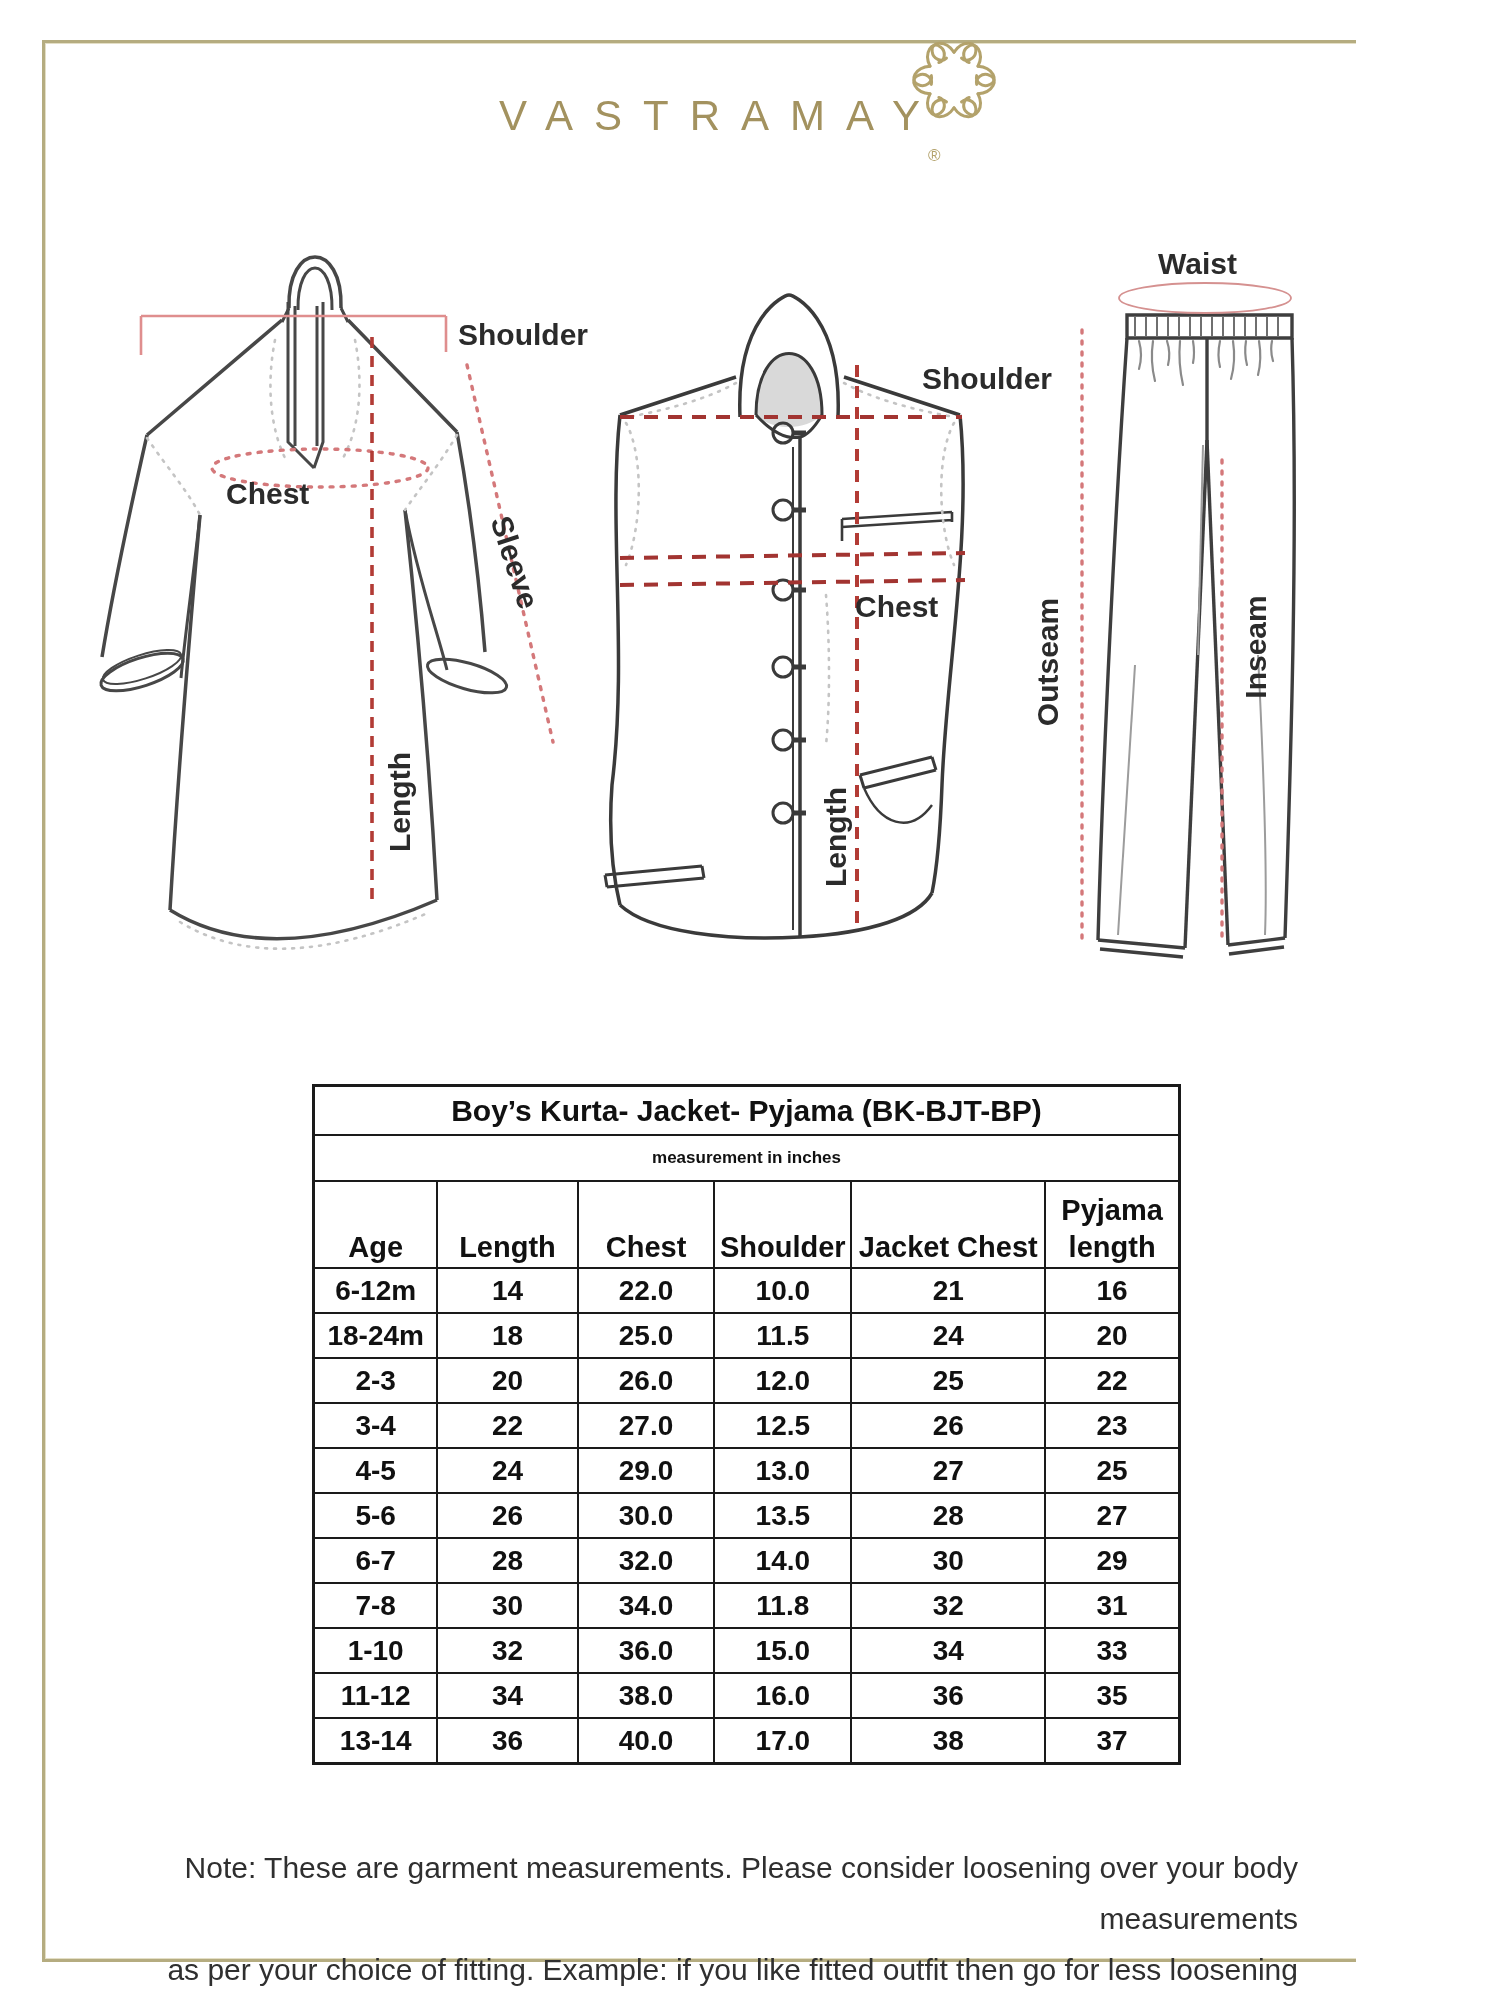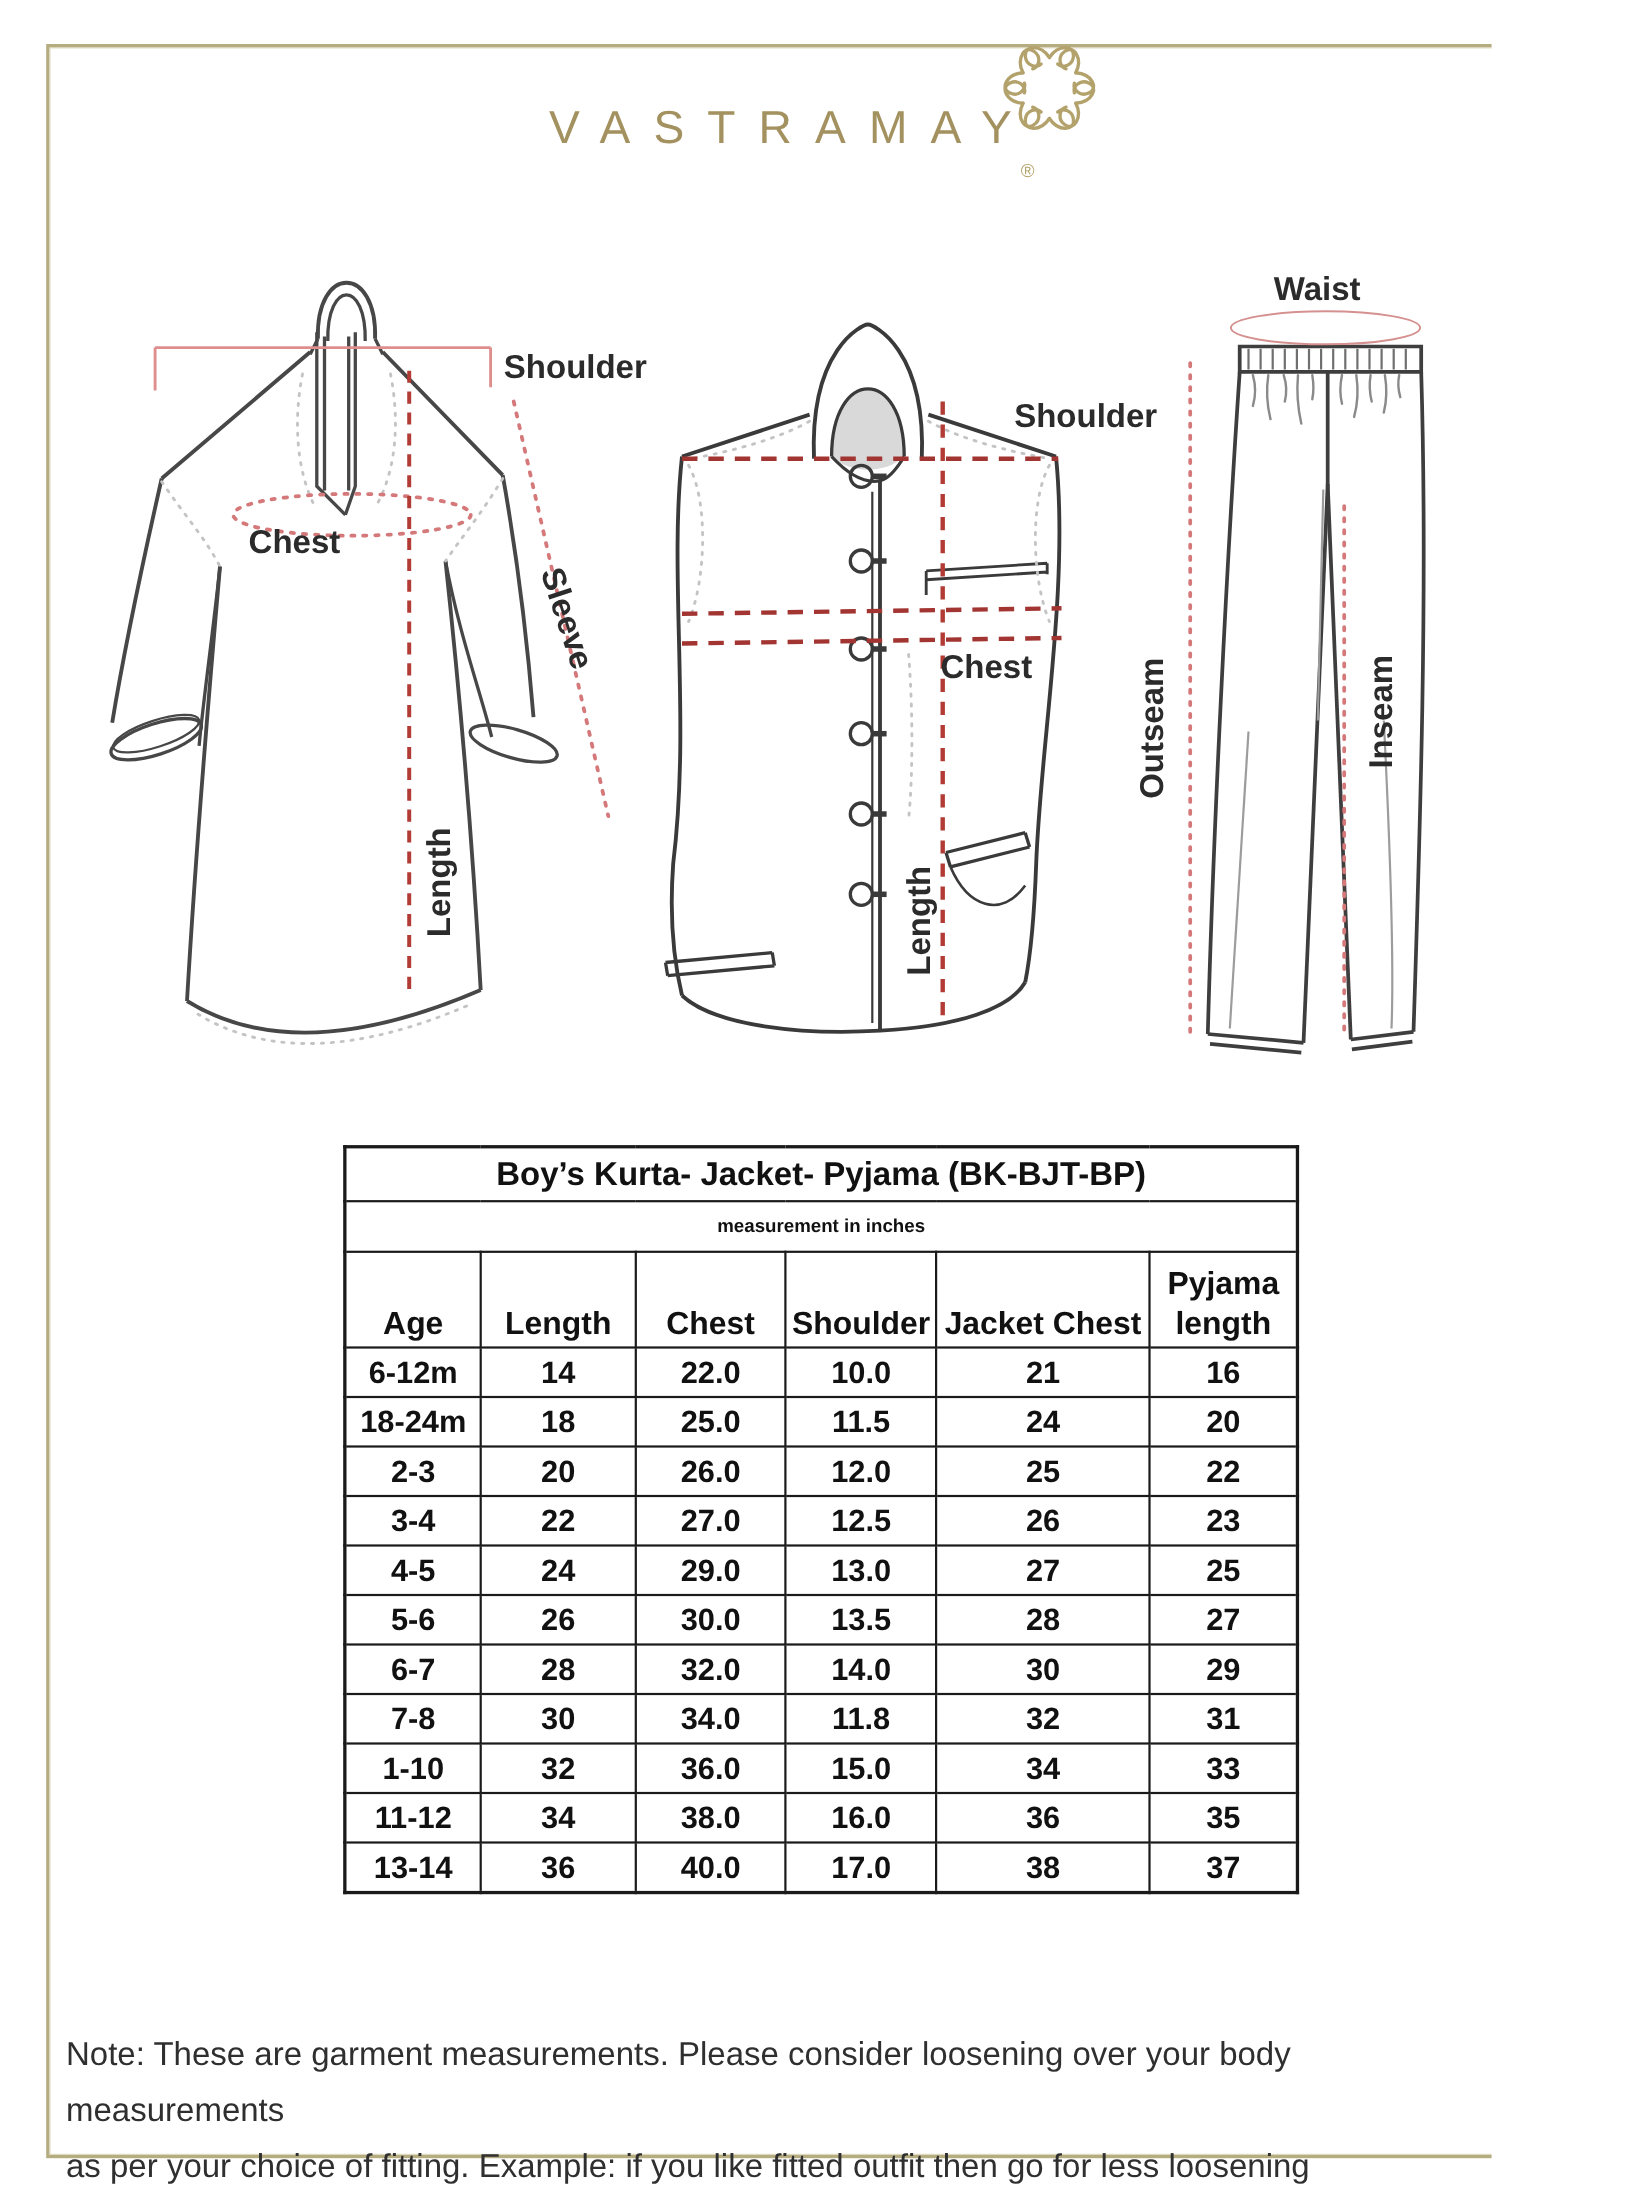--- a/index.html
+++ b/index.html
@@ -9,31 +9,31 @@
               border:3px solid #b5ac80;box-shadow:0 0 0 1px #e4dfc6 inset;pointer-events:none;}
   
   #brand-word{position:absolute;left:0;top:92px;width:1440px;text-align:center;
               font-size:42px;letter-spacing:21px;color:#a3925f;font-weight:400;}
   #brand-flower{position:absolute;left:912px;top:38px;width:84px;height:84px;}
   #brand-reg{position:absolute;left:928px;top:146px;font-size:17px;color:#b3a26b;}
   
   .diagram-label{position:absolute;font-size:30px;font-weight:bold;color:#2b2b2b;white-space:nowrap;}
   .rot{transform:rotate(-90deg);transform-origin:center center;text-align:center;}
   
-  #size-table{position:absolute;left:312px;top:1041px;width:869px;border-collapse:collapse;
+  #size-table{position:absolute;left:312px;top:1084px;width:869px;border-collapse:collapse;
               table-layout:fixed;color:#111;padding-left:48px;}
   #size-table td{border:2.5px solid #1a1a1a;text-align:center;padding:0;}
   #size-table{border:3px solid #1a1a1a;}
   td.title-cell{font-size:30px;font-weight:bold;height:47px;}
   td.subtitle-cell{font-size:17px;font-weight:bold;height:44px;}
   tr.header-row td{font-size:29px;font-weight:bold;height:85px;vertical-align:bottom;
                    padding-bottom:7px;line-height:1.3;}
   tr.data-row td{font-size:28px;font-weight:bold;height:43px;}
   
-  #note{position:absolute;left:60px;right:58px;top:1842px;text-align:left;
+  #note{position:absolute;left:60px;right:58px;top:1842px;text-align:right;
         font-size:30px;color:#2f2f2f;line-height:51px;}
   svg{position:absolute;overflow:visible;}
 </style>
 </head>
 <body>
 
 <div id="stage">
 
   <div id="gold-frame"></div>
 

